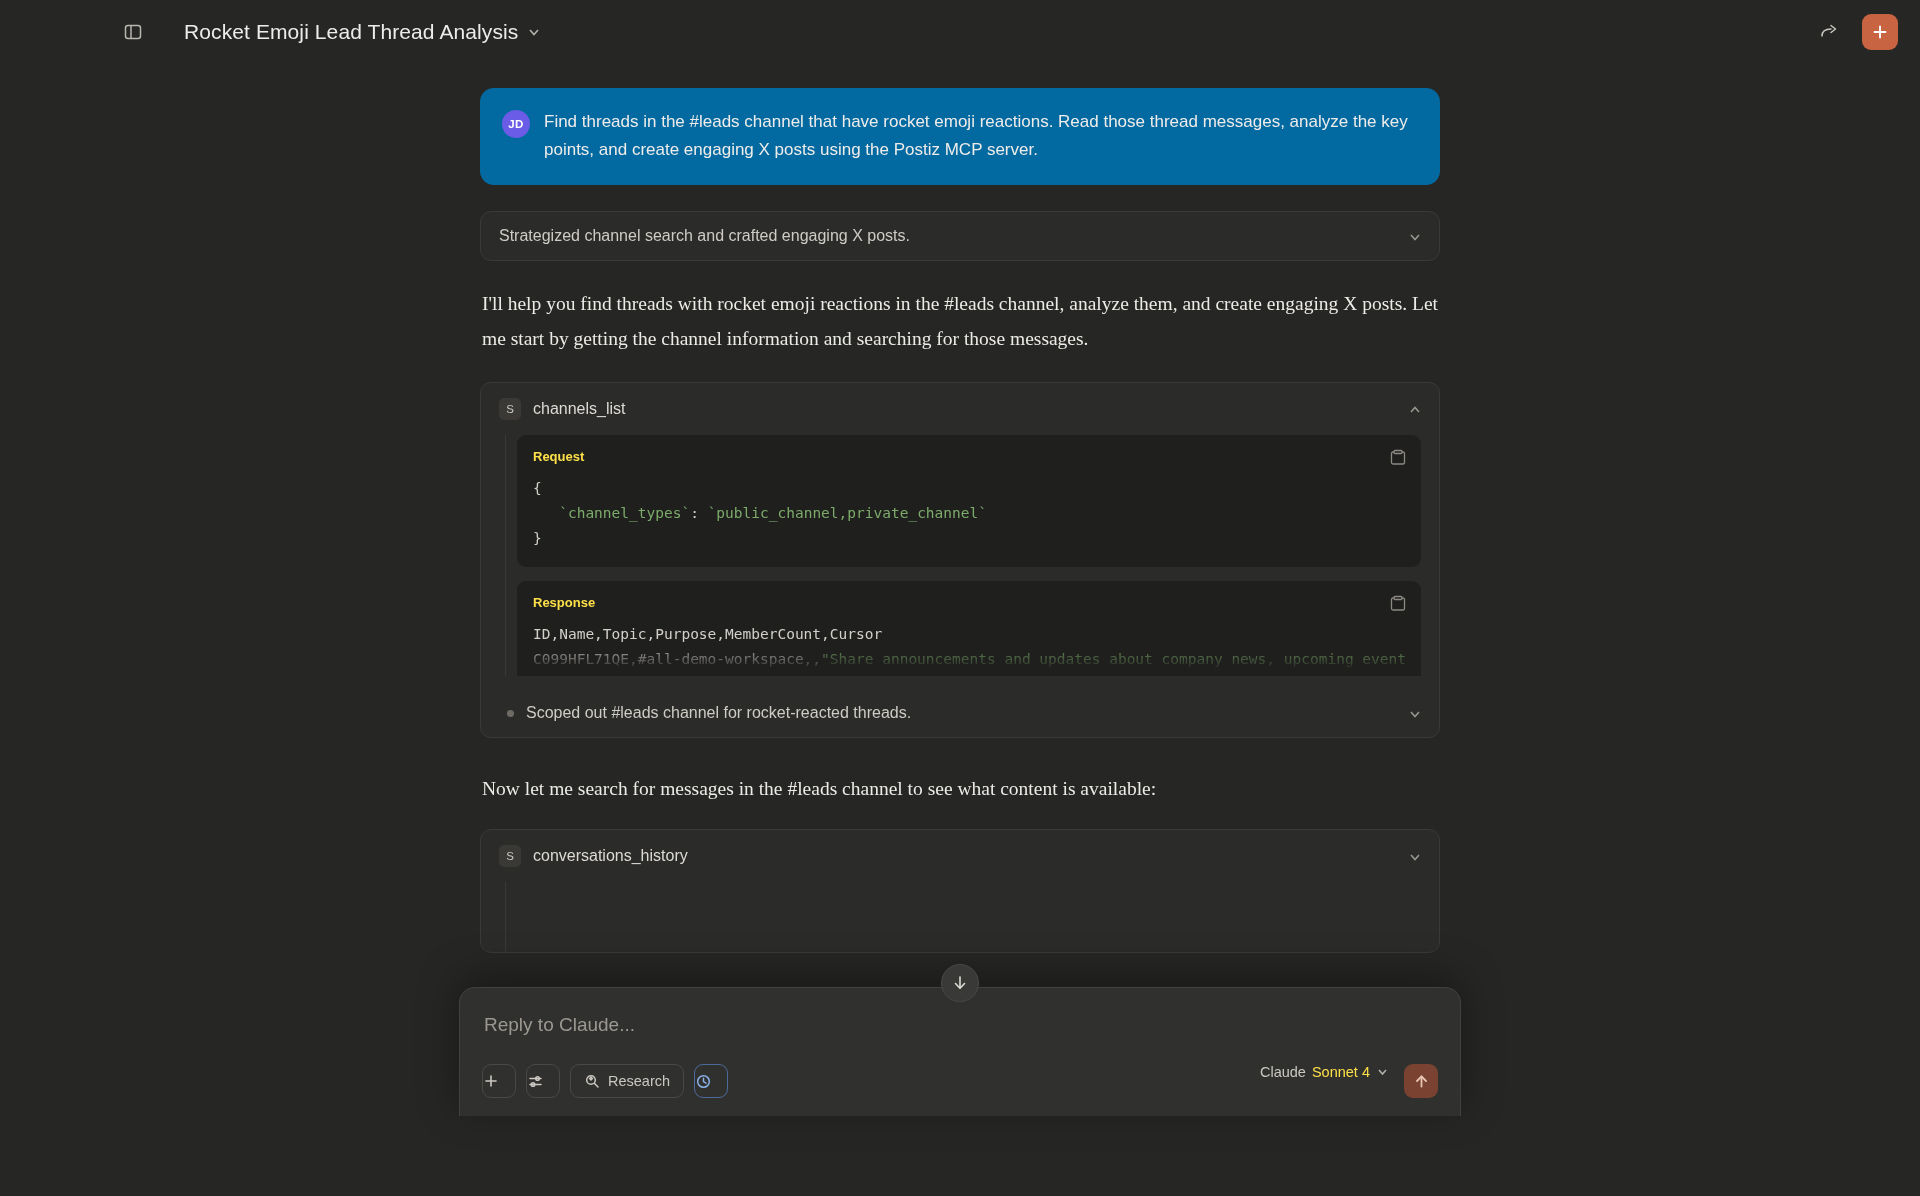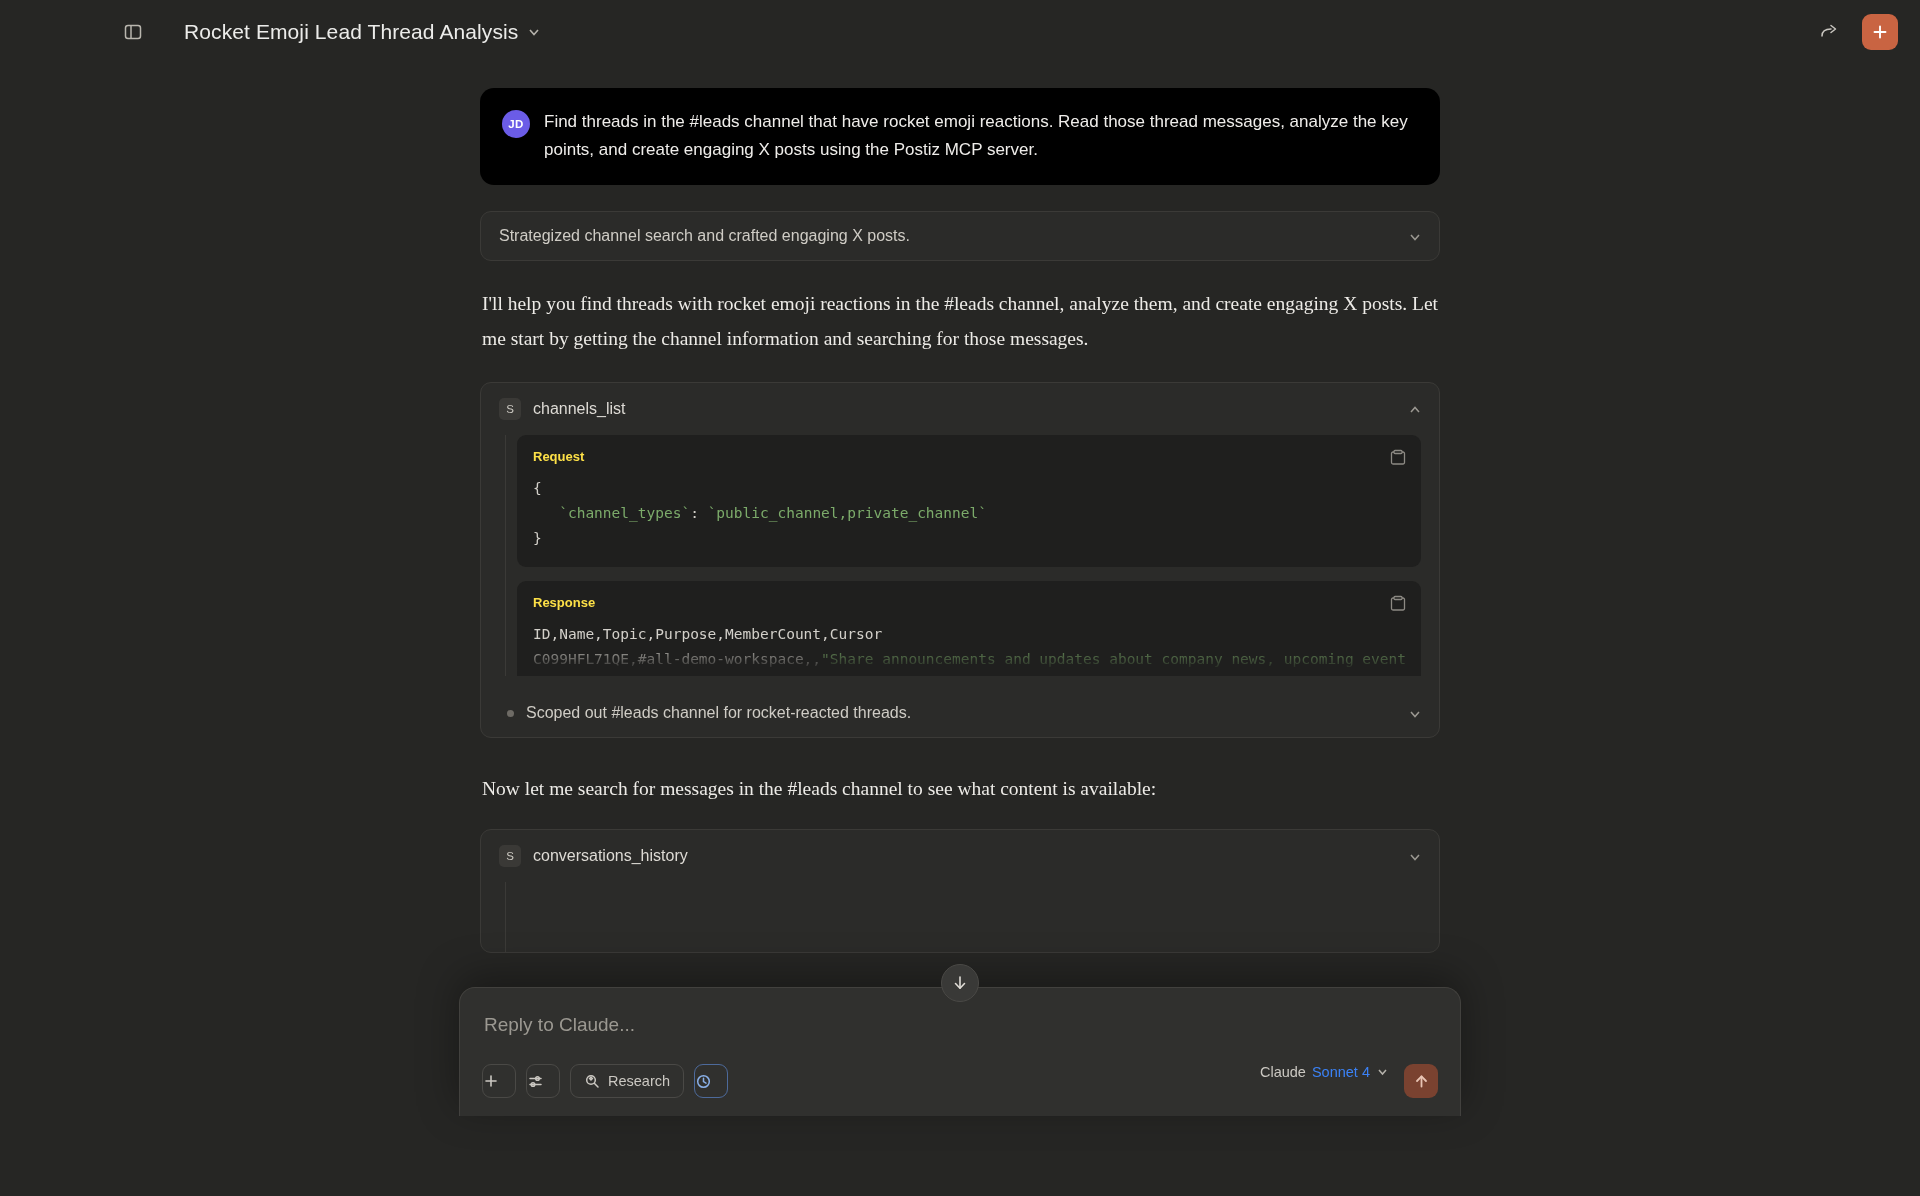--- a/index.html
+++ b/index.html
@@ -84,21 +84,21 @@
     position: relative;
   }
   .conv {
     width: 960px;
     margin: 0 auto;
     padding: 24px 0 40px 0;
   }
 
   
   .user-msg {
-    background: #000000;
+    background: #0369a1;
     border-radius: 14px;
     padding: 20px 24px 22px 22px;
     display: flex;
     gap: 14px;
     margin-bottom: 26px;
   }
   .avatar {
     flex: 0 0 28px;
     width: 28px; height: 28px;
     border-radius: 50%;
@@ -315,21 +315,21 @@
     gap: 14px;
   }
   .model-select {
     display: flex;
     align-items: center;
     gap: 6px;
     font-size: 14.5px;
     color: #cbc8c2;
     cursor: pointer;
   }
-  .model-select b { font-weight: normal; color: #3b82f6; }
+  .model-select b { font-weight: normal; color: #fde047; }
   .send-btn {
     width: 34px; height: 34px;
     border-radius: 9px;
     background: #7a4230;
     color: #e8c4b4;
     display: flex; align-items: center; justify-content: center;
     cursor: pointer;
     border: none;
   }
   svg { display: block; }

